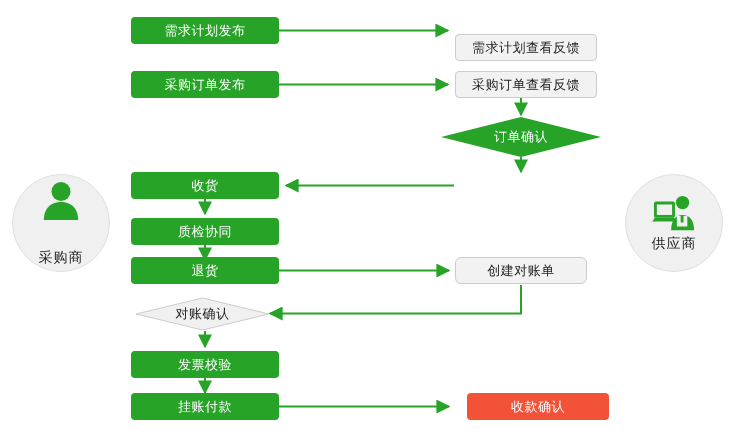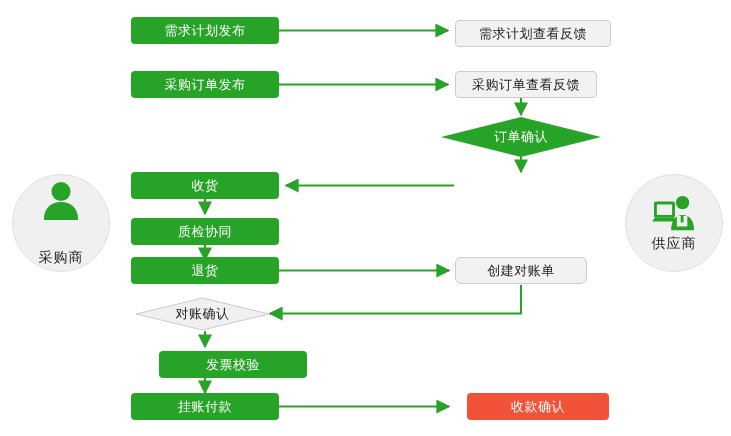--- a/index.html
+++ b/index.html
@@ -168,36 +168,36 @@
   </div>
 
   <div class="node node-green" style="left:131px; top:172px; width:148px; height:27px;">
     <span>收货</span>
   </div>
 
   <div class="node node-green" style="left:131px; top:257px; width:148px; height:27px;">
     <span>退货</span>
   </div>
 
-  <div class="node node-green" style="left:131px; top:351px; width:148px; height:27px;margin-left:28px;">
+  <div class="node node-green" style="left:131px; top:351px; width:148px; height:27px;">
     <span>发票校验</span>
   </div>
 
   <div class="node node-green" style="left:131px; top:393px; width:148px; height:27px;">
     <span>挂账付款</span>
   </div>
 
   <div class="diamond-wrap" style="left:135px; top:297px; width:135px; height:34px;">
     <svg width="135" height="34" viewBox="0 0 135 34">
       <polygon points="67.5,1 134,17 67.5,33 1,17" fill="#f0f0f0" stroke="#cccccc" stroke-width="1"></polygon>
     </svg>
     <div class="diamond-label on-white">对账确认</div>
   </div>
 
-  <div class="node node-gray" style="left:455px; top:20px; width:156px; height:27px;">
+  <div class="node node-gray" style="left:455px; top:34px; width:142px; height:27px;">
     <span>需求计划查看反馈</span>
   </div>
 
   <div class="node node-gray" style="left:455px; top:71px; width:142px; height:27px;">
     <span>采购订单查看反馈</span>
   </div>
 
   <div class="diamond-wrap" style="left:441px; top:117px; width:160px; height:40px;">
     <svg width="160" height="40" viewBox="0 0 160 40">
       <polygon points="80,0 160,20 80,40 0,20" fill="#27a327"></polygon>

